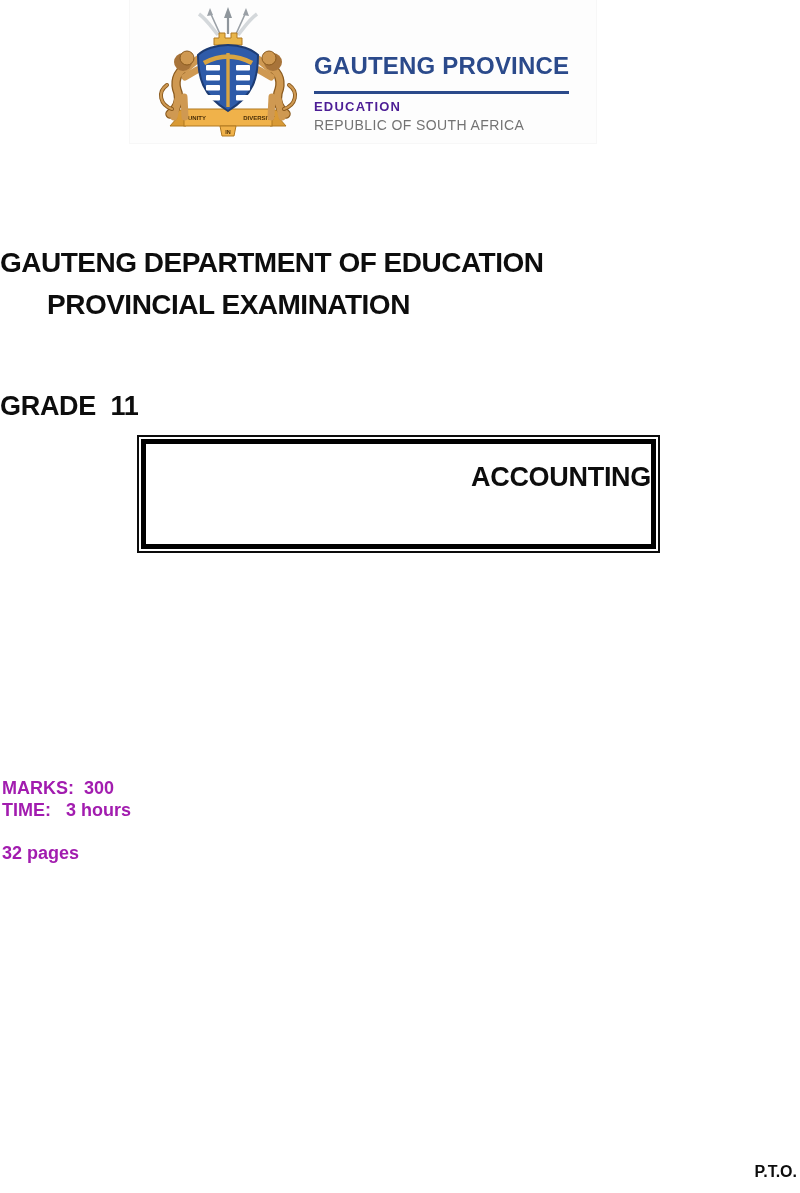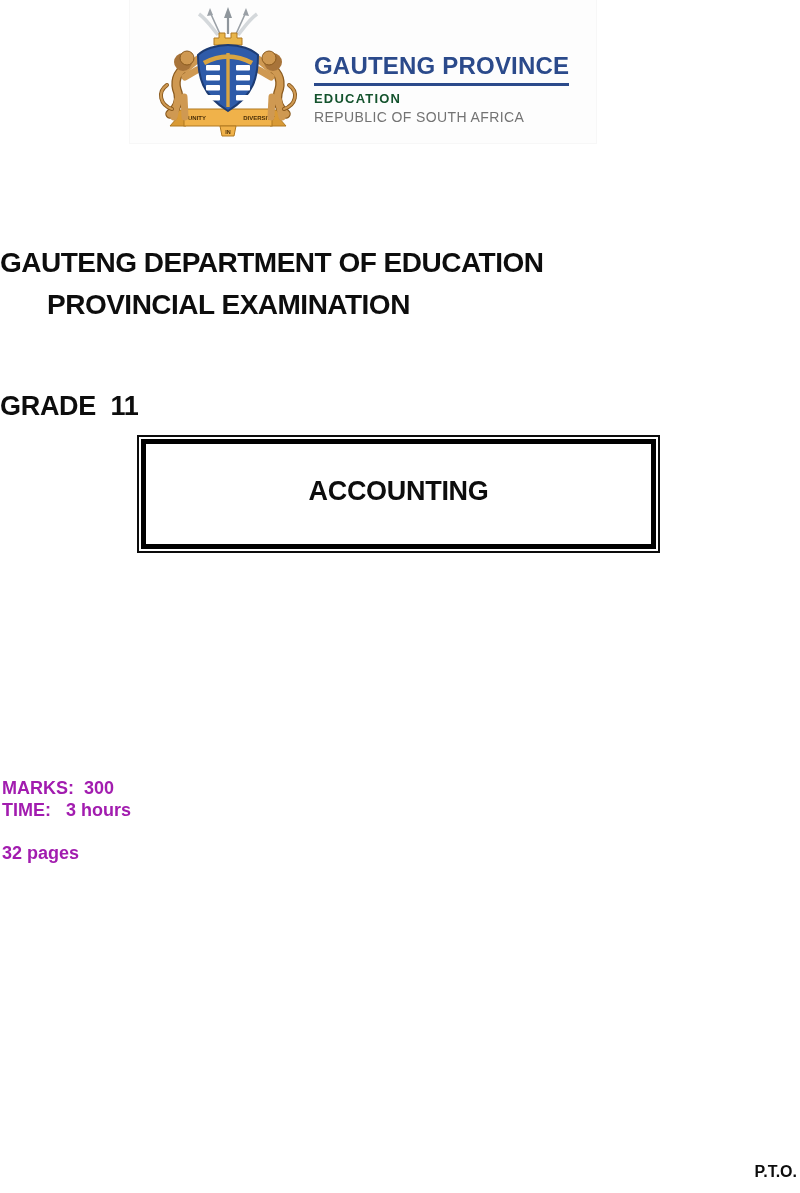--- a/index.html
+++ b/index.html
@@ -6,36 +6,36 @@
   html,body { background:#ffffff; }
   body { width:800px; height:1193px; font-family:"Liberation Sans", sans-serif; position:relative; overflow:hidden; }
   .page { position:absolute; inset:0; background:#ffffff; }
 
   
   .logo-block { position:absolute; left:130px; top:0; width:466px; height:143px;
                 background:#fdfdfd; box-shadow:0 0 0 1px rgba(0,0,0,0.03); }
   .crest-svg { position:absolute; left:10px; top:6px; width:170px; height:132px; }
   .logo-text { position:absolute; left:184px; top:52px; }
   .logo-province { font-size:24px; font-weight:bold; letter-spacing:0.2px;
-                   padding-bottom:3px; border-bottom:3px solid #2b4a8b; display:inline-block; }
+                   padding-bottom:11px; border-bottom:3px solid #2b4a8b; display:inline-block; }
   .logo-education { font-size:13px; font-weight:bold; letter-spacing:1.2px; margin-top:5px; }
   .logo-country { font-size:14px; letter-spacing:0.4px; margin-top:3px; }
 
   
   .center-line { position:absolute; left:0; width:796px; text-align:left;
                  font-weight:bold; color:#0d0d0d; white-space:pre; }
   .title-1 { top:247px; font-size:28px; letter-spacing:-0.5px; line-height:32px; }
   .title-2 { top:289px; font-size:28px; letter-spacing:-0.5px; line-height:32px;margin-left:47px; }
   .grade-line { top:390px; font-size:27px; letter-spacing:-0.3px; line-height:32px; }
 
   
   .subject-box { position:absolute; left:137px; top:435px; width:523px; height:118px;
                  border:2px solid #0c0c0c; background:#fff; }
   .subject-box-inner { position:absolute; inset:2px; border:5px solid #000;
-                       text-align:center; padding-top:32px; }
+                       text-align:right; padding-top:18px; }
   .subject-text { font-size:27px; font-weight:bold; letter-spacing:-0.3px; color:#0d0d0d; }
 
   
   .details-block { position:absolute; left:2px; top:777px; color:#a21caf; }
   .details-line { font-size:18px; font-weight:bold; line-height:22px; white-space:pre; }
   .pages-line { margin-top:21px; }
 
   
   .pto { position:absolute; right:3px; top:1162px; font-size:16px; font-weight:bold;
          line-height:20px; color:#0d0d0d; }
@@ -123,21 +123,21 @@
           <rect x="96" y="58" width="14" height="5.5" rx="1"></rect>
           <rect x="96" y="68" width="14" height="5.5" rx="1"></rect>
           <rect x="96" y="78" width="14" height="5.5" rx="1"></rect>
           <rect x="96" y="88" width="14" height="5.5" rx="1"></rect>
         </g>
       </g>
     </svg>
 
     <div class="logo-text">
       <div class="logo-province" style="color: rgb(43, 74, 139);">GAUTENG PROVINCE</div>
-      <div class="logo-education" style="color: #14532d;">EDUCATION</div>
+      <div class="logo-education" style="color: #4c1d95;">EDUCATION</div>
       <div class="logo-country" style="color: #737373;">REPUBLIC OF SOUTH AFRICA</div>
     </div>
   </div>
 
   <div class="center-line title-1">GAUTENG DEPARTMENT OF EDUCATION</div>
   <div class="center-line title-2">PROVINCIAL EXAMINATION</div>
   <div class="center-line grade-line">GRADE  11</div>
 
   <div class="subject-box">
     <div class="subject-box-inner">

